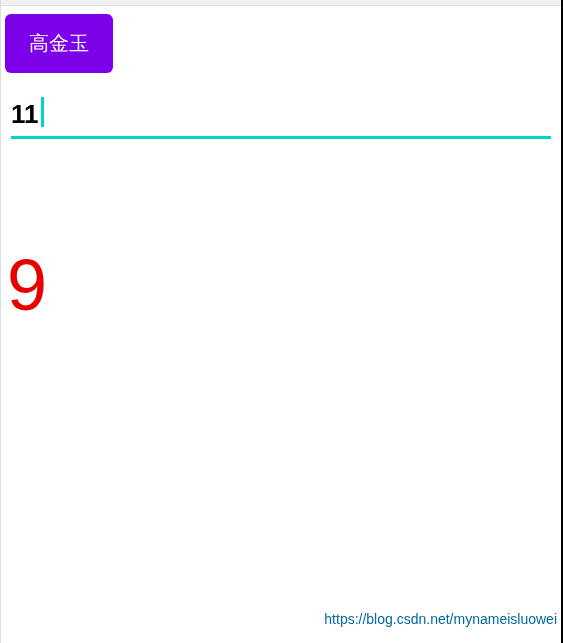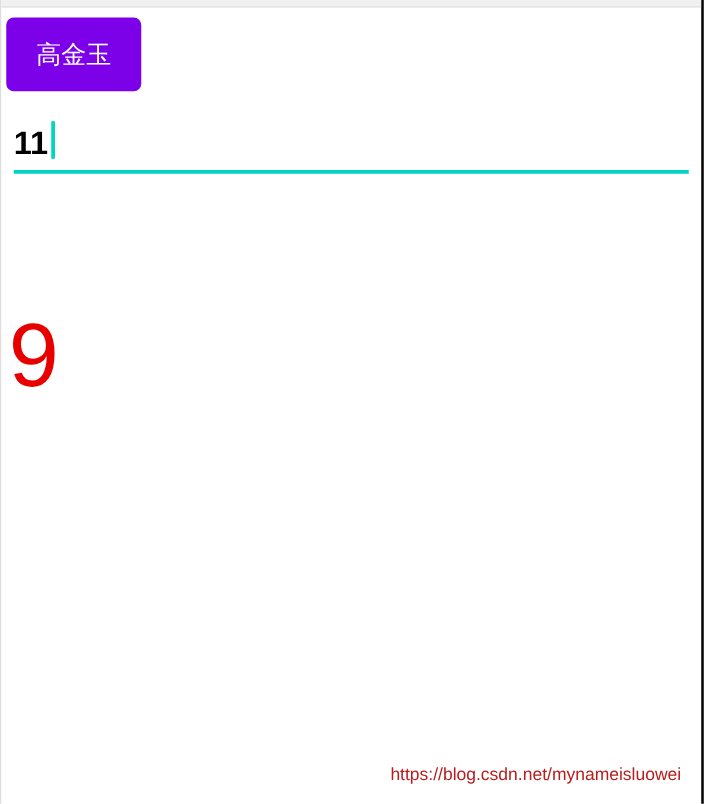--- a/index.html
+++ b/index.html
@@ -59,22 +59,22 @@
       color: #e60000;
       font-size: 72px;
       font-weight: normal;
       margin-top: 110px;
       margin-left: 6px;
       line-height: 1;
     }
     .watermark {
       position: absolute;
       bottom: 16px;
-      right: 16px;
-      color: #b91c1c;
+      right: 4px;
+      color: #0369a1;
       font-size: 14px;
     }
   </style>
 </head>
 <body>
 
 
 
 <div class="top-bar"></div>
 

